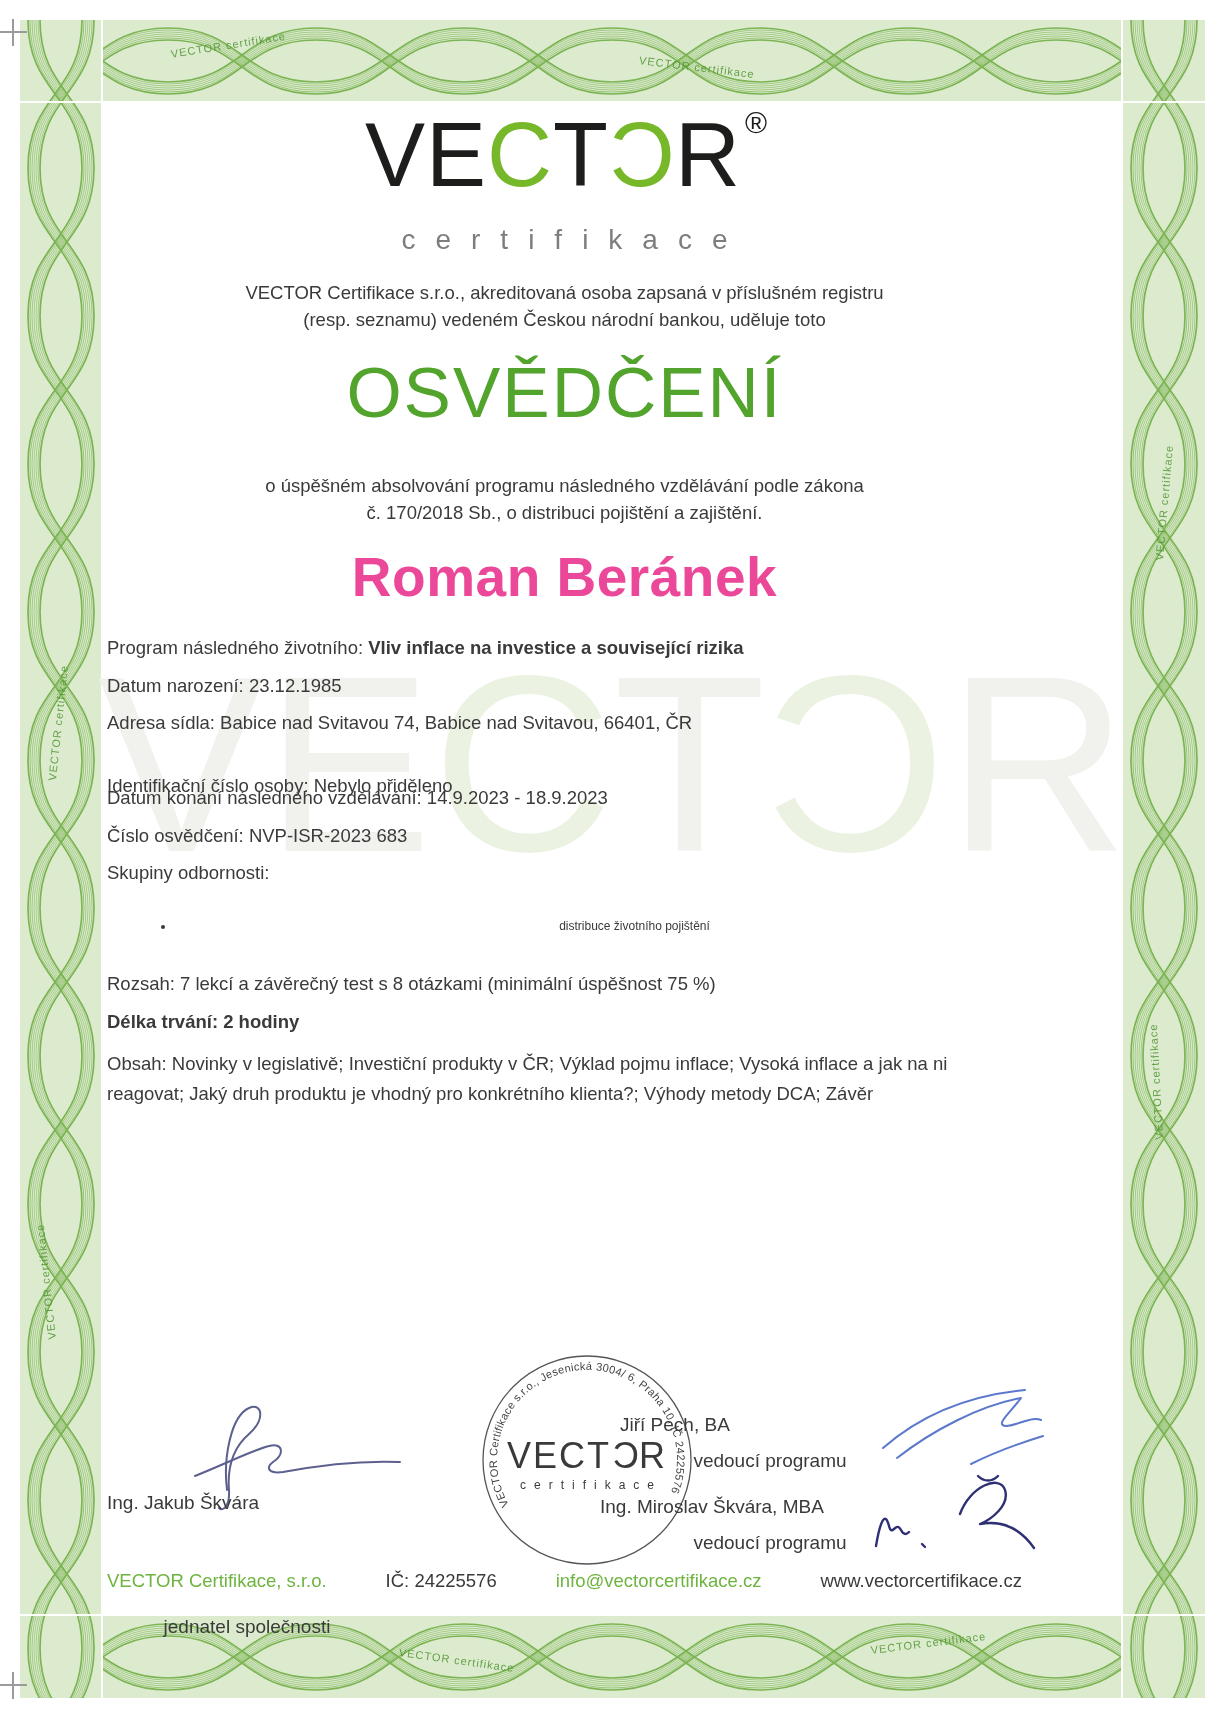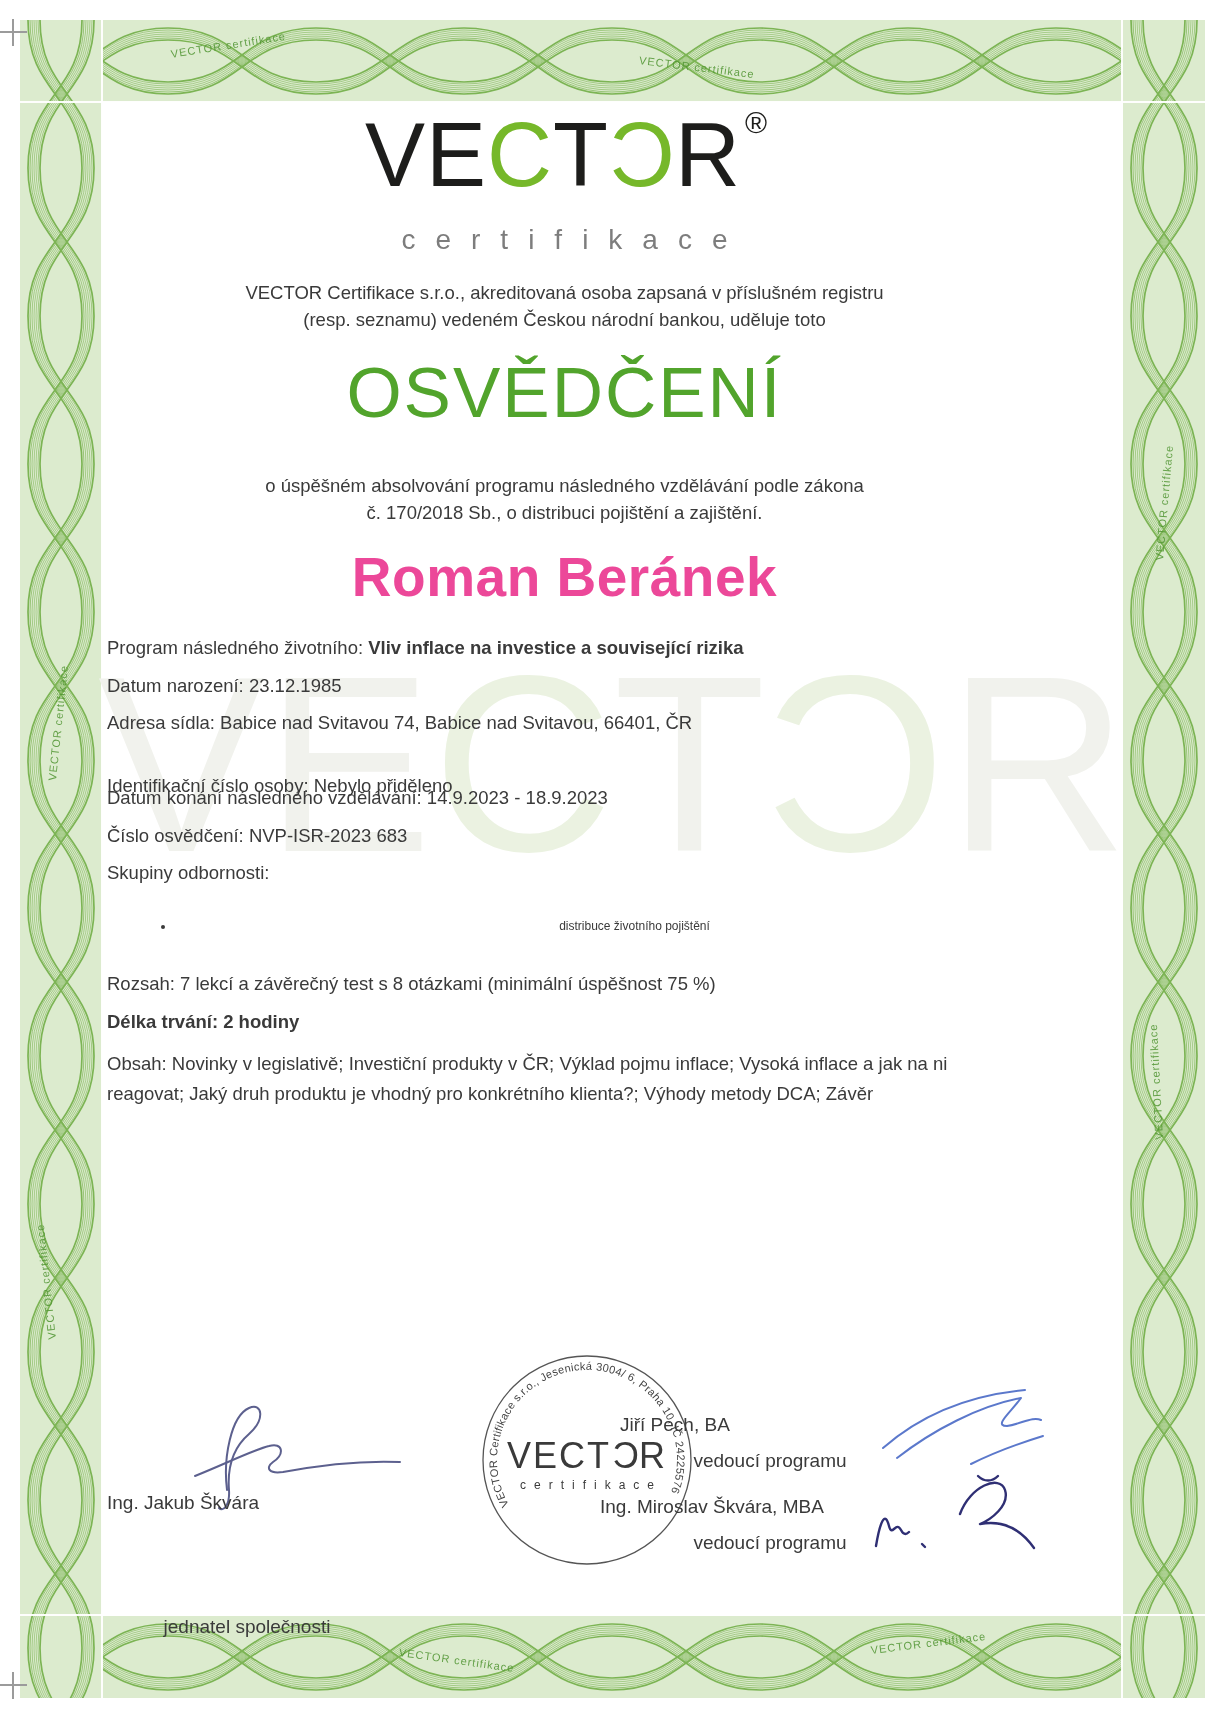--- a/index.html
+++ b/index.html
@@ -239,14 +239,20 @@
   <div class="sig-role" style="left:600px;top:1532px;width:340px;">vedoucí programu</div>
   <svg class="sig-img" style="left:862px;top:1466px;" width="180" height="104" viewBox="0 0 180 104">
     <g fill="none" stroke="#2f2f74" stroke-width="2.4" stroke-linecap="round" stroke-linejoin="round">
       <path d="M14,80 C18,56 23,44 27,60 C30,72 34,54 39,64 C42,70 45,68 47,66"></path>
       <path d="M60,78 l3,3"></path>
       <path d="M98,48 C108,20 138,8 143,24 C148,40 128,54 118,58 C140,54 158,62 172,82"></path>
       <path d="M116,10 C122,16 130,16 136,10"></path>
     </g>
   </svg>
 
+  <div class="footer">
+    <span class="green-text">VECTOR Certifikace, s.r.o.</span>
+    <span class="dark-text">IČ: 24225576</span>
+    <a class="footer-link">info@vectorcertifikace.cz</a>
+    <span class="dark-text">www.vectorcertifikace.cz</span>
+  </div>
 
 </div>
 
 </body></html>

